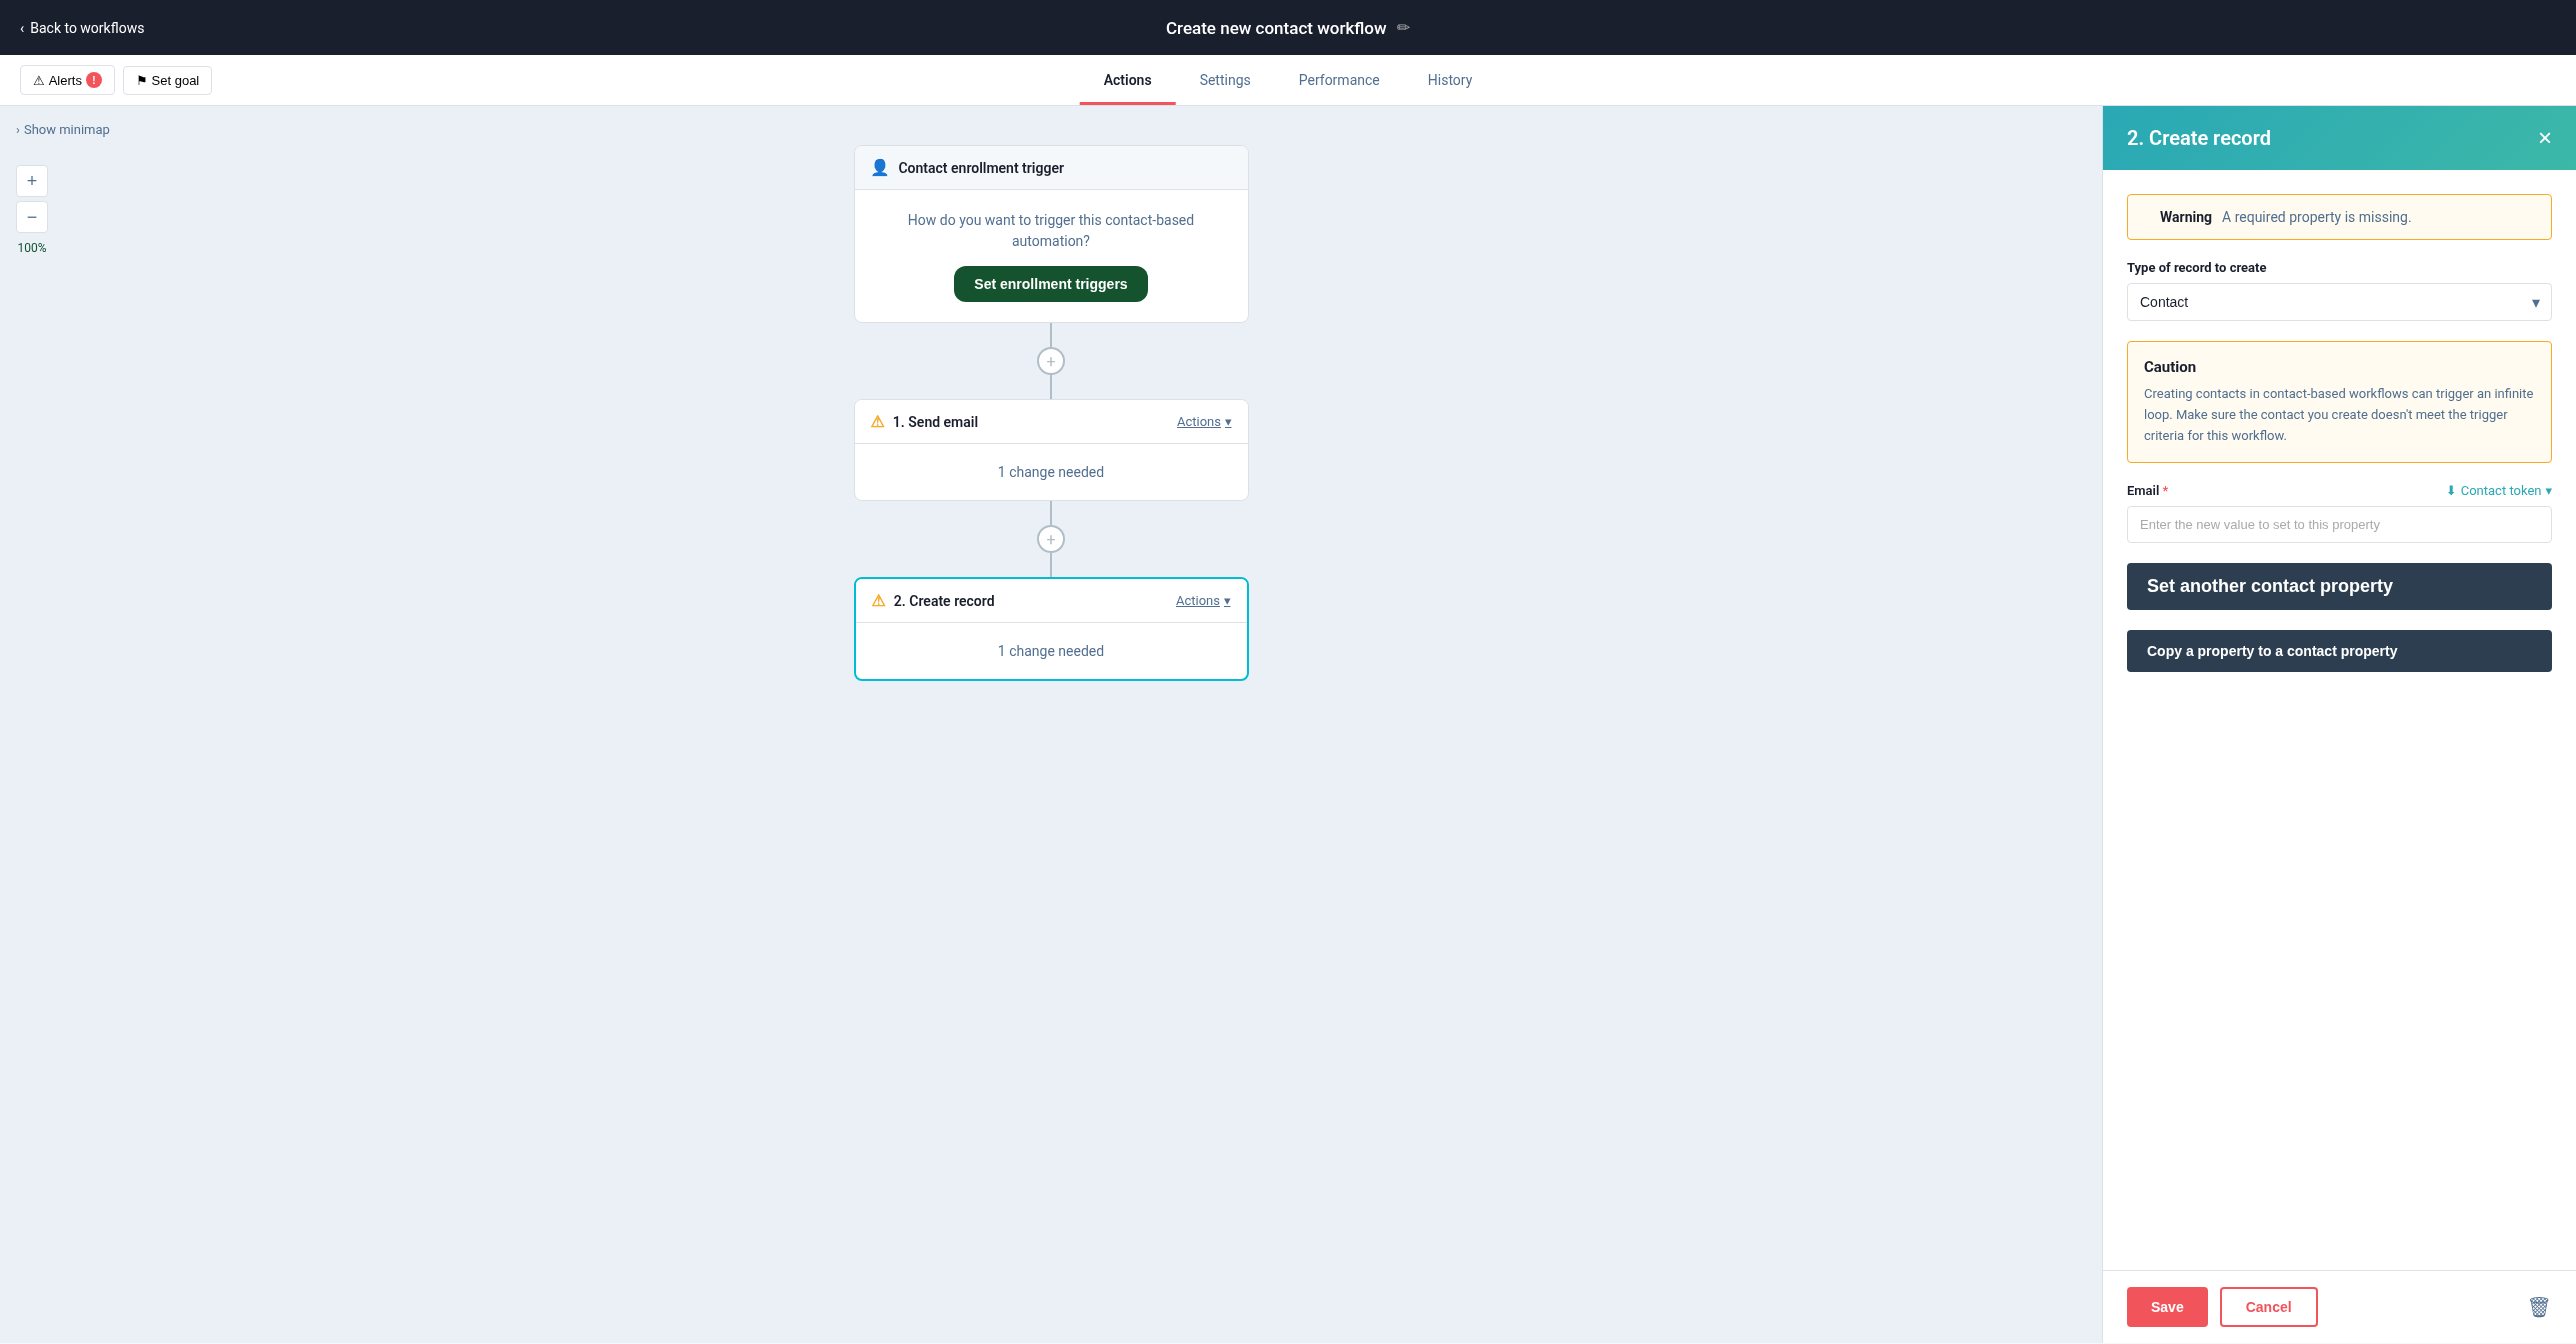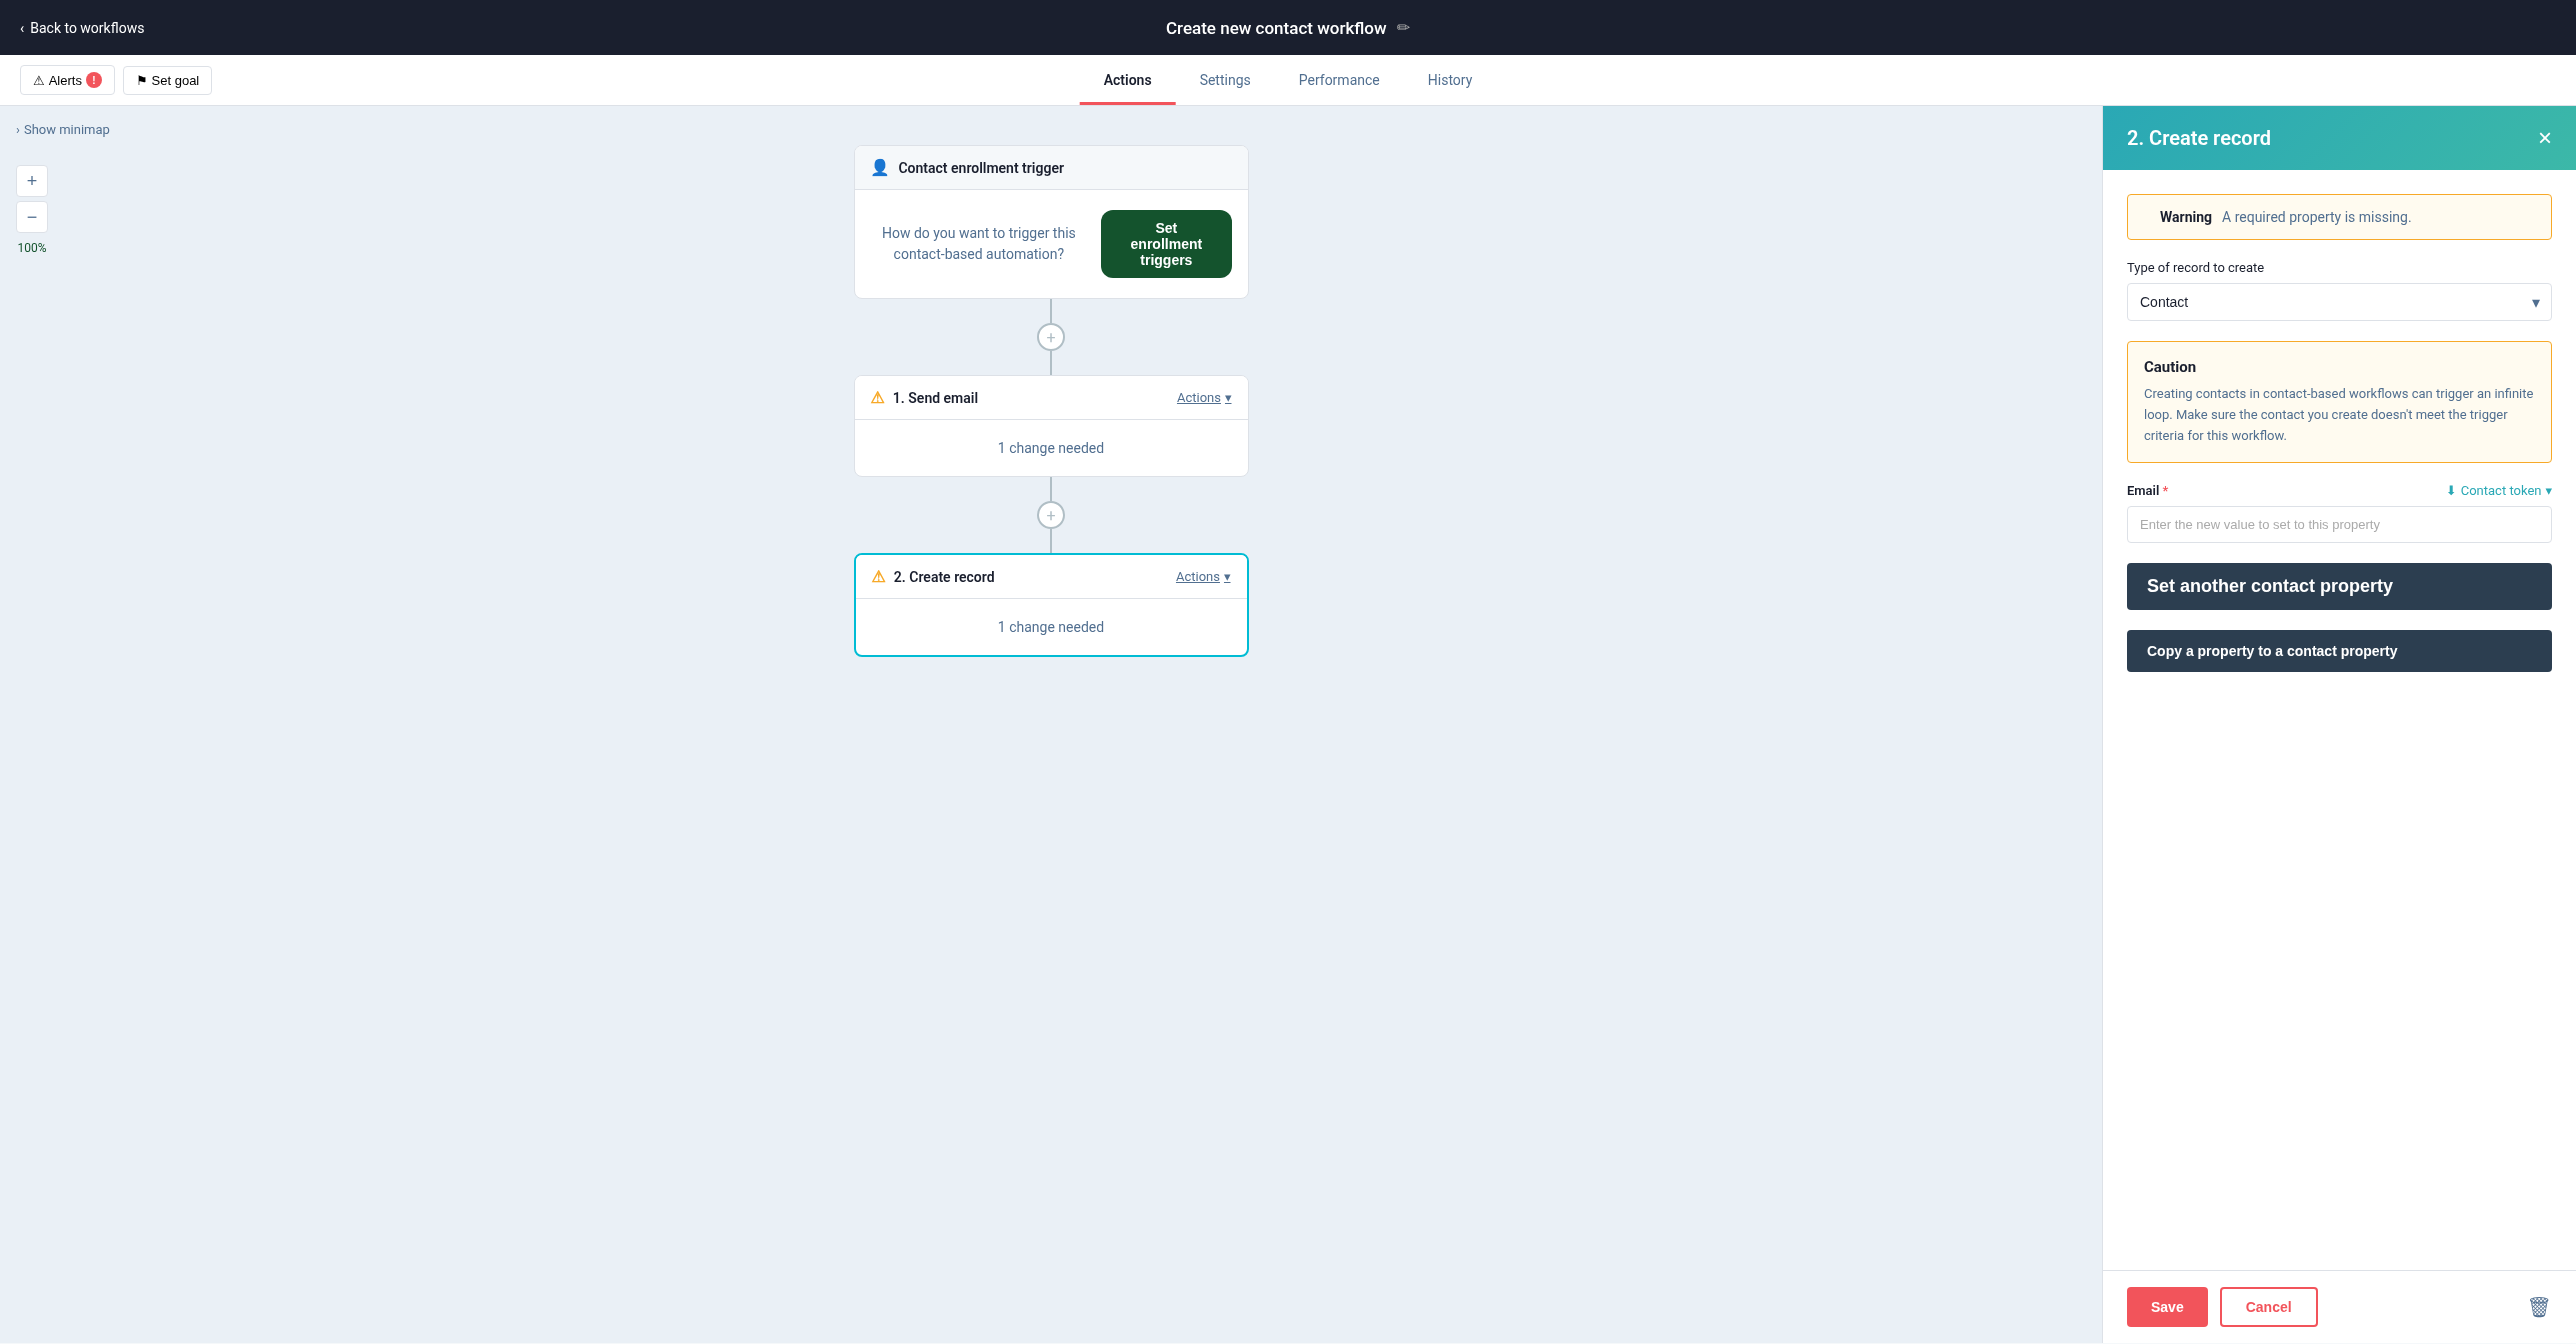--- a/index.html
+++ b/index.html
@@ -182,21 +182,21 @@
       align-items: center;
       gap: 8px;
       font-size: 14px;
       font-weight: 600;
       color: #1a1f2e;
       border-bottom: 1px solid #dde1e7;
     }
     .trigger-body {
       padding: 20px 16px;
       display: flex;
-      flex-direction: row;
+      flex-direction: column;
       align-items: center;
       gap: 14px;
     }
     .trigger-body p {
       font-size: 14px;
       color: #516f90;
       text-align: center;
       line-height: 1.5;
     }
     .enrollment-btn {
@@ -354,21 +354,21 @@
     .caution-text {
       font-size: 13px;
       color: #516f90;
       line-height: 1.6;
     }
 
     
     .field-group { display: flex; flex-direction: column; gap: 8px; }
     .field-label {
       font-size: 13px;
-      font-weight: 400;
+      font-weight: 700;
       color: #1a1f2e;
     }
     .select-wrapper {
       position: relative;
     }
     .field-select {
       width: 100%;
       border: 1px solid #dde1e7;
       border-radius: 4px;
       padding: 10px 36px 10px 12px;

